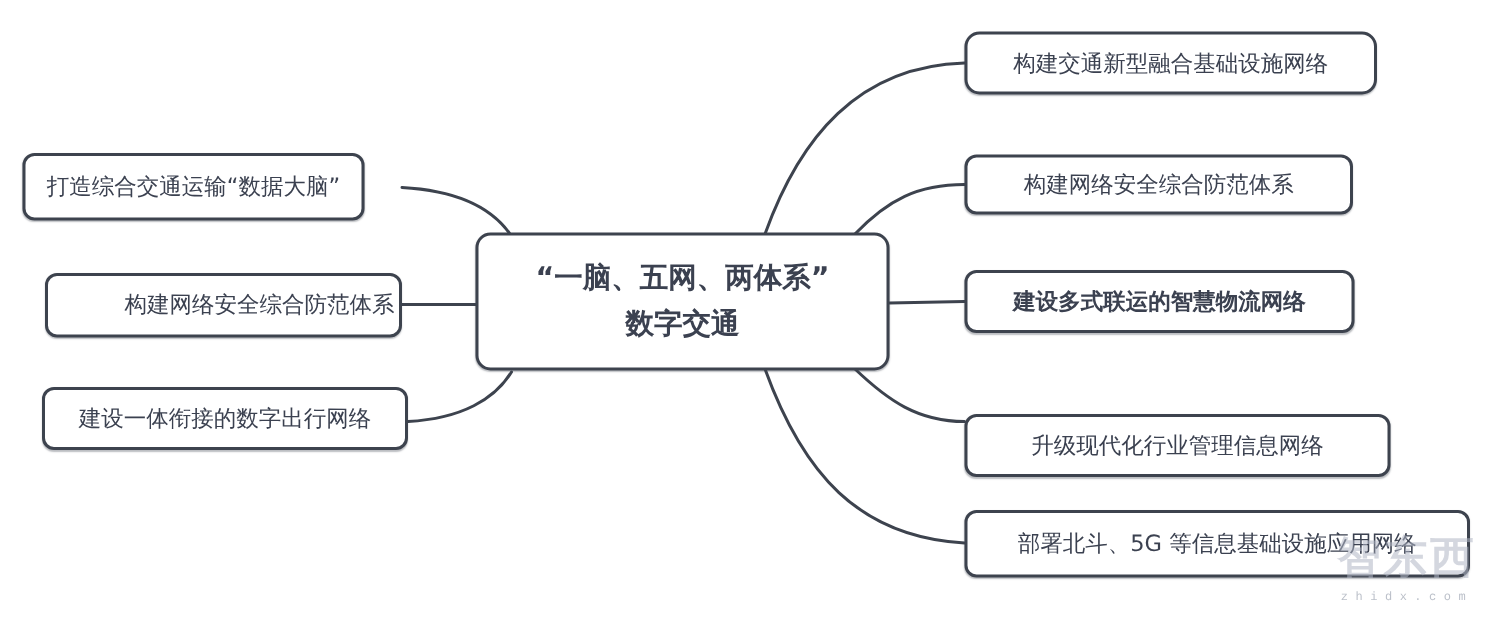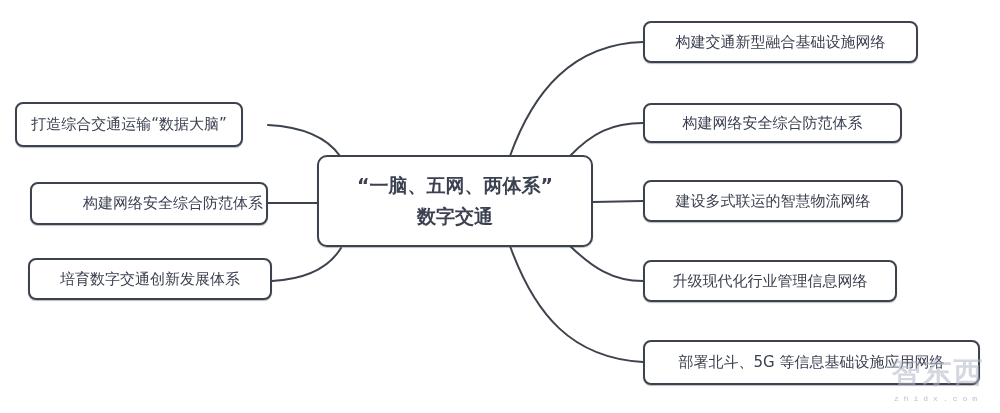--- a/index.html
+++ b/index.html
@@ -87,25 +87,25 @@
     </svg>
 
   <div class="node central" id="central-node" style="left: 317px; top: 155px; width: 276px; height: 92px;">
     <div>“一脑、五网、两体系”</div>
     <div>数字交通</div>
   </div>
 
   <div id="branch-nodes">
       <div class="node" style="left: 15px; top: 102px; width: 228px; height: 45px;">打造综合交通运输“数据大脑”</div>
       <div class="node" style="left: 30px; top: 182px; width: 238px; height: 43px; padding-left: 48px;">构建网络安全综合防范体系</div>
-      <div class="node" style="left: 28px; top: 258px; width: 244px; height: 42px;">培育数字交通创新发展体系</div>
-      <div class="node" style="left: 643px; top: 21px; width: 275px; height: 42px;">构建交通新型融合基础设施网络</div>
+      <div class="node" style="left: 28px; top: 258px; width: 244px; height: 42px;">建设一体衔接的数字出行网络</div>
+      <div class="node" style="left: 643px; top: 21px; width: 275px; height: 42px; border-radius: 10px;">构建交通新型融合基础设施网络</div>
       <div class="node" style="left: 643px; top: 103px; width: 259px; height: 40px;">构建网络安全综合防范体系</div>
-      <div class="node" style="left: 643px; top: 180px; width: 260px; height: 42px;">建设多式联运的智慧物流网络</div>
-      <div class="node" style="left: 643px; top: 260px; width: 254px; height: 42px; text-align: right;">升级现代化行业管理信息网络</div>
+      <div class="node" style="left: 643px; top: 180px; width: 260px; height: 42px; font-weight: bold;">建设多式联运的智慧物流网络</div>
+      <div class="node" style="left: 643px; top: 276px; width: 284px; height: 42px; text-align: right;">升级现代化行业管理信息网络</div>
       <div class="node" style="left: 643px; top: 340px; width: 337px; height: 45px;">部署北斗、5G 等信息基础设施应用网络</div>
     </div>
 
   <div class="watermark">
     <div class="wm-logo">智东西</div>
     <div class="wm-sub">zhidx.com</div>
   </div>
 
 </div>
 

